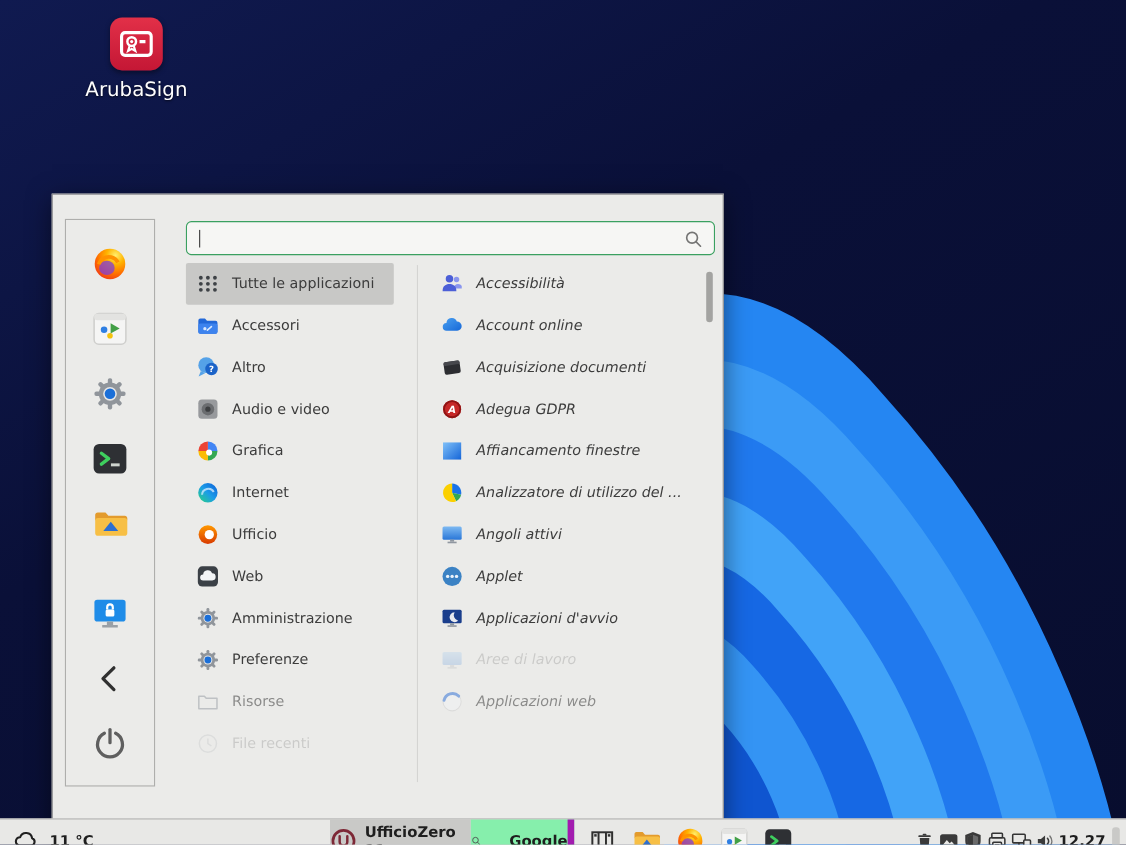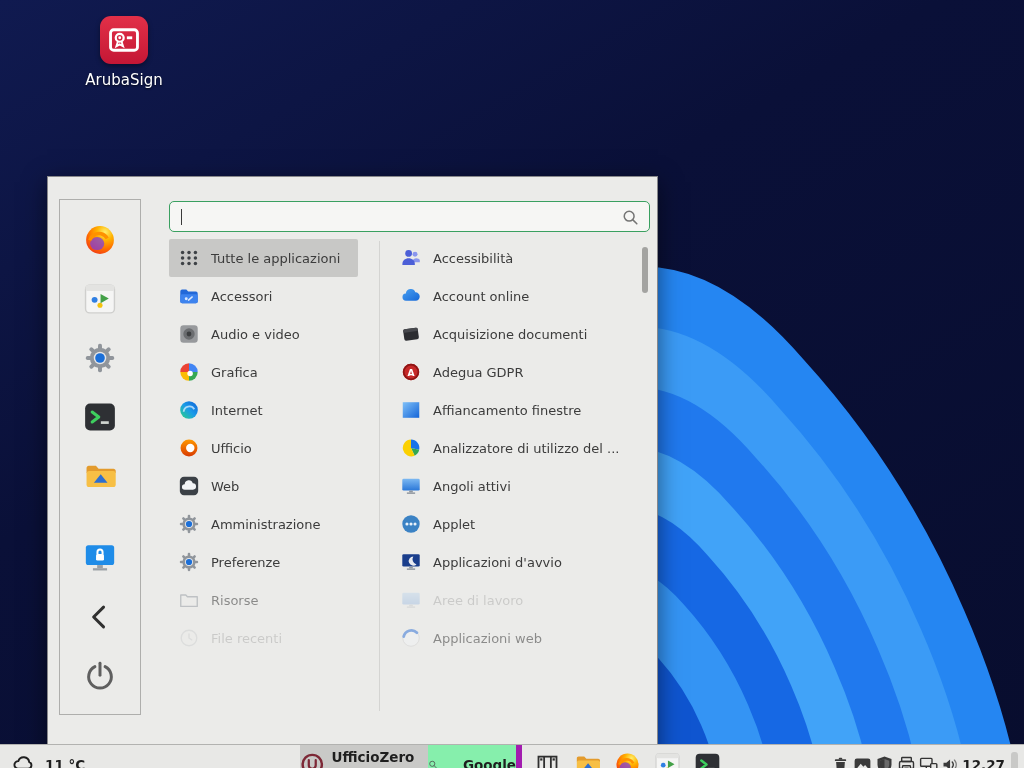--- a/index.html
+++ b/index.html
@@ -11,21 +11,21 @@
   
   .bloom { position:absolute; left:604px; top:210px; width:420px; height:558px; z-index:1; }
 
   
   .shortcut { position:absolute; left:86px; top:16px; width:76px; z-index:2;
     display:flex; flex-direction:column; align-items:center; cursor:default; }
   .shortcut .badge { width:48px; height:48px; border-radius:11px;
     background:linear-gradient(180deg,#e23048,#c41735);
     display:flex; align-items:center; justify-content:center;
     box-shadow:0 2px 5px rgba(0,0,0,.4); }
-  .shortcut .cap { margin-top:7px; color:#fff; font-size:15px;
+  .shortcut .cap { margin-top:7px; color:#fff; font-size:18px;
     text-shadow:0 1px 2px rgba(0,0,0,.7); }
 
   
   .menu { position:absolute; left:47px; top:176px; width:611px; height:694px; z-index:5;
     background:#ebebe9; border:1px solid #87878a; box-shadow:0 6px 22px rgba(0,0,0,.5); }
   .fav-rail { position:absolute; left:11px; top:22px; width:82px; height:516px;
     border:1px solid #aeaeac; display:flex; flex-direction:column; align-items:center;
     justify-content:space-between; padding:22px 0 20px; }
   .fav-group { display:flex; flex-direction:column; align-items:center; gap:23px; }
   .fav-btn { width:38px; height:36px; display:flex; align-items:center; justify-content:center; }
@@ -33,21 +33,21 @@
   .searchbox { position:absolute; left:121px; top:24px; width:481px; height:31px;
     background:#f6f6f4; border:1.5px solid #3aa060; border-radius:5px; }
   .searchbox input { position:absolute; inset:0; border:none; background:transparent;
     outline:none; padding:0 34px 0 12px; font:13px "DejaVu Sans",sans-serif; color:#333; }
   .caret { position:absolute; left:11px; top:7px; width:1px; height:16px; background:#3a3a3a;
     animation:blink 1.1s steps(1) infinite; }
   @keyframes blink { 50% { opacity:0; } }
   .searchbox .mag { position:absolute; right:9px; top:6px; width:19px; height:19px; opacity:.75; }
 
   .col-cats { position:absolute; left:121px; top:62px; width:214px; }
-  .col-apps { position:absolute; left:343px; top:62px; width:252px; }
+  .col-apps { position:absolute; left:343px; top:62px; width:252px;font-style:italic; }
   .vdiv { position:absolute; left:331px; top:64px; width:1px; height:470px; background:#d4d4d2; }
 
   .row { height:38px; display:flex; align-items:center; gap:11px; padding:0 9px;
     font-size:13px; color:#3c3c3c; white-space:nowrap; }
   .row.selected { background:#c8c8c6; border-radius:2px; width:fit-content; padding-right:18px; }
   .row.dim   { opacity:.55; }
   .row.faint { opacity:.18; }
   .ic { width:22px; height:22px; flex:0 0 22px; display:block; }
   .ic34 { width:34px; height:34px; display:block; }
   .ic27 { width:27px; height:27px; display:block; }
@@ -467,20 +467,26 @@
         <span>Tutte le applicazioni</span>
         </div>
       <div class="row">
         <svg class="ic">
             <use href="#sym-accessori"></use>
           </svg>
         <span>Accessori</span>
         </div>
       <div class="row">
         <svg class="ic">
+            <use href="#sym-chatq"></use>
+          </svg>
+        <span>Altro</span>
+        </div>
+      <div class="row">
+        <svg class="ic">
             <use href="#sym-audio"></use>
           </svg>
         <span>Audio e video</span>
         </div>
       <div class="row">
         <svg class="ic">
             <use href="#sym-palette"></use>
           </svg>
         <span>Grafica</span>
         </div>

